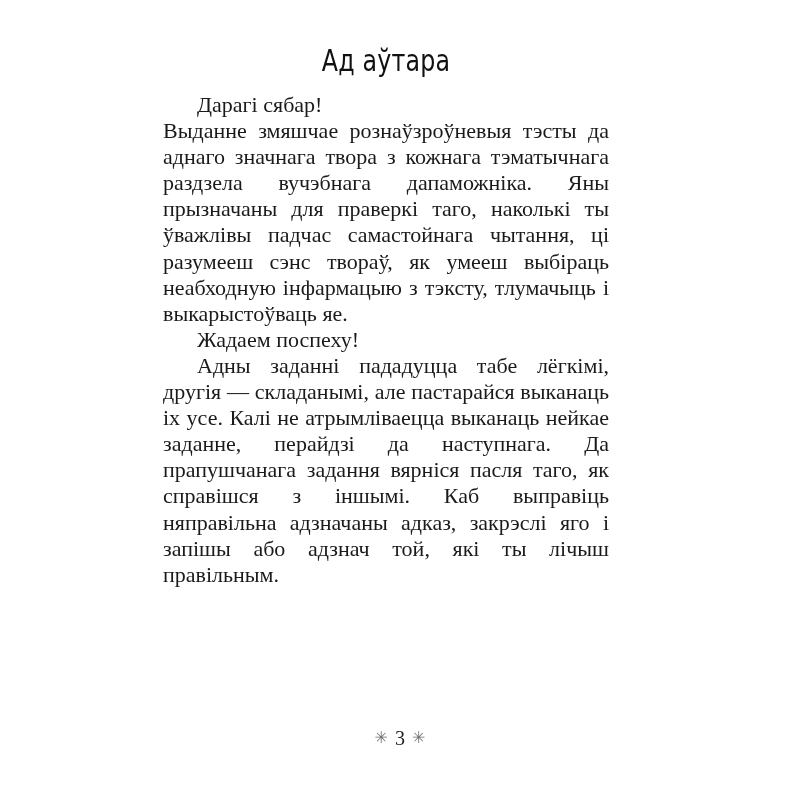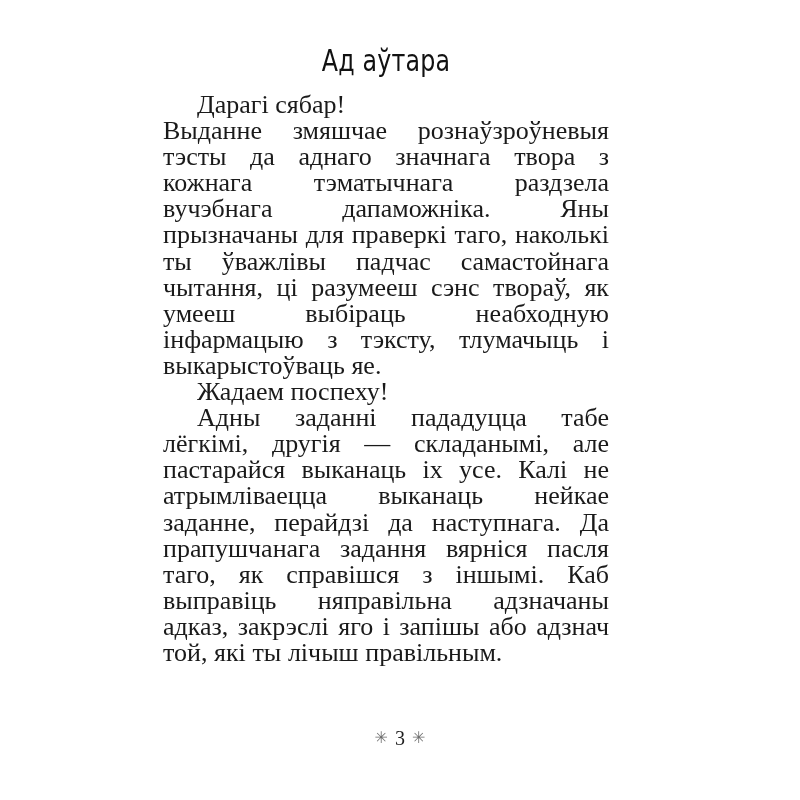--- a/index.html
+++ b/index.html
@@ -41,21 +41,21 @@
     color: #111111;
     letter-spacing: 0.2px;
     margin: 0 0 14px 0;
     line-height: 34px;
     transform: scaleX(0.88);
     transform-origin: center center;
   }
 
   .body-paragraph {
     font-family: "Liberation Serif", "DejaVu Serif", serif;
-    font-size: 26px;
+    font-size: 22px;
     line-height: 26.1px;
     text-align: justify;
     text-justify: inter-word;
     color: #1a1a1a;
     margin: 0;
     text-indent: 34px;
     hyphens: manual;
     -webkit-hyphens: manual;
     word-spacing: 0.1px;
   }

